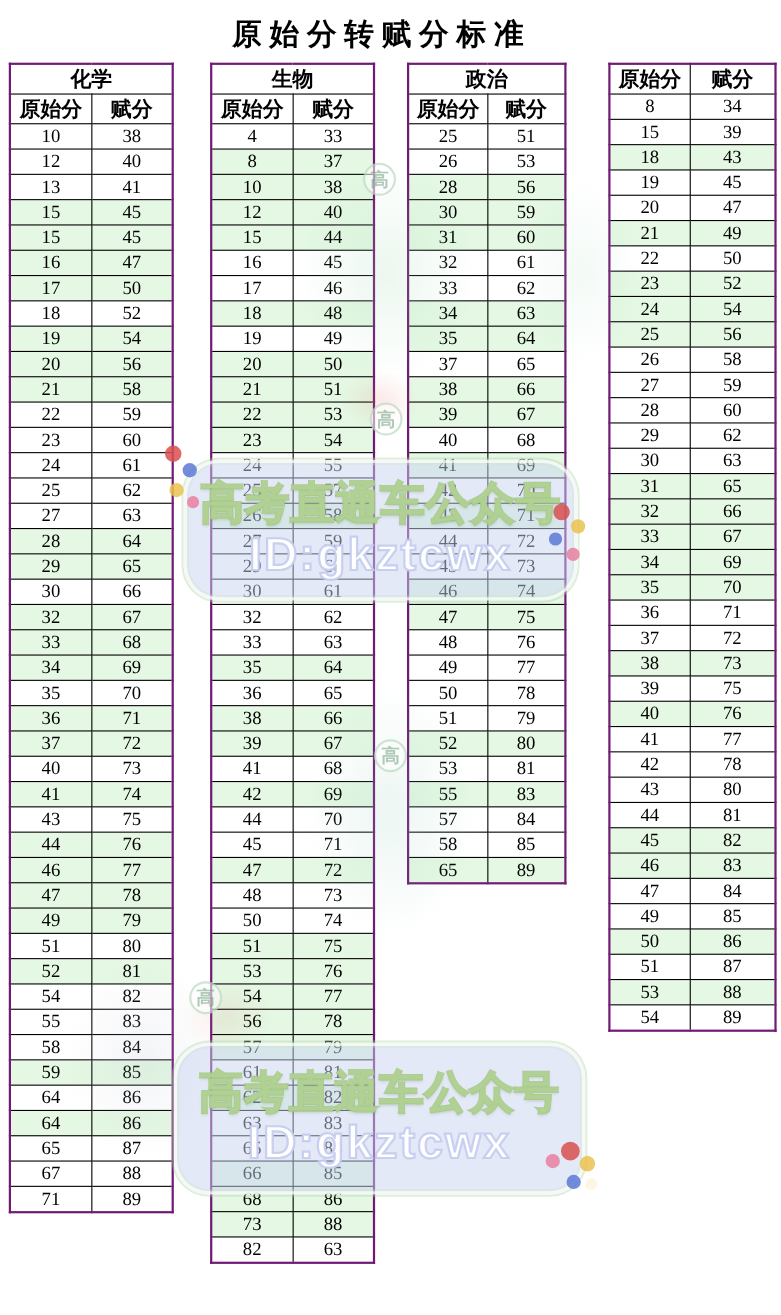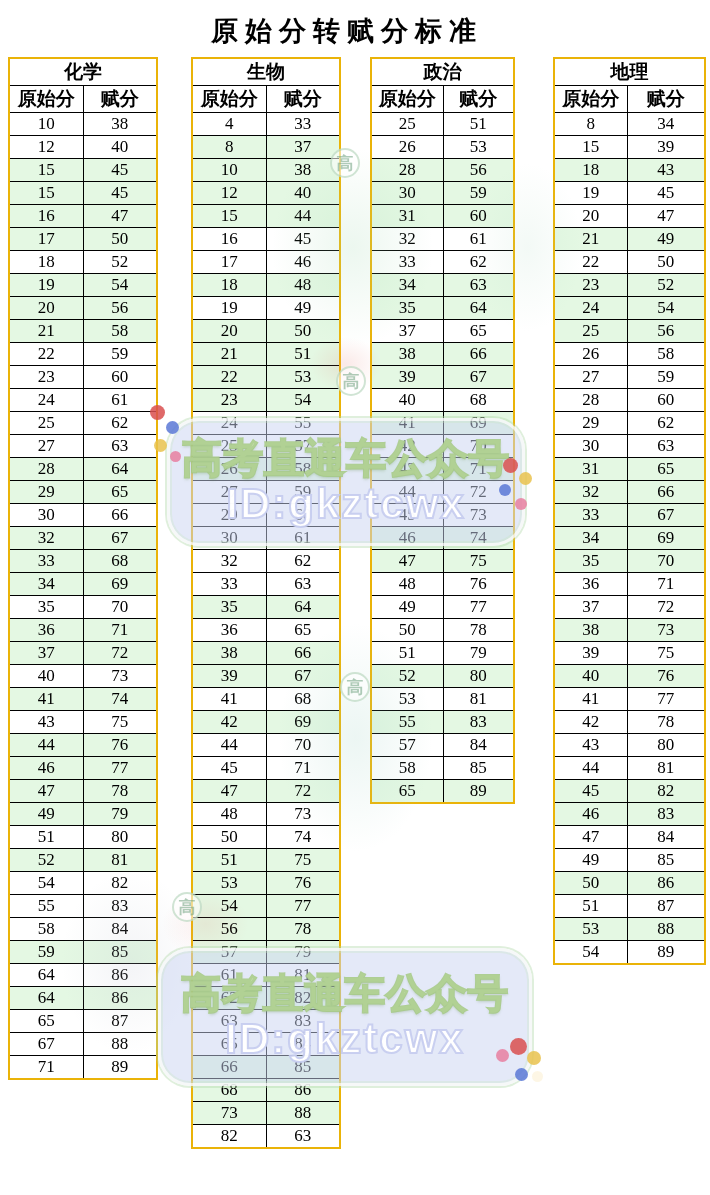--- a/index.html
+++ b/index.html
@@ -11,21 +11,21 @@
     text-decoration:underline;
   }
   .title {
     position:absolute; top:13px; left:0; width:694px;
     text-align:center; font-weight:bold; font-size:27px;
     letter-spacing:7px; color:#000;
   }
   table.tbl {
     position:absolute; top:57px;
     border-collapse:collapse; table-layout:fixed;
-    border:2px solid #eab308; background:transparent;
+    border:2px solid #701a75; background:transparent;
   }
   .tbl th, .tbl td {
     border:1px solid #000; height:23px; padding:0;
     text-align:center; vertical-align:middle;
     font-family:"Liberation Serif","DejaVu Serif",serif;
     color:#000; background:#ffffff;
   }
   .tbl th.sname { font-size:19px; font-weight:bold; }
   .tbl th.colh  { font-size:19px; font-weight:bold;margin-left:20px; }
   .tbl td { font-size:17px; }
@@ -117,20 +117,24 @@
     </thead>
     <tbody>
         <tr>
           <td>10</td>
           <td>38</td>
         </tr>
         <tr>
           <td>12</td>
           <td>40</td>
         </tr>
+        <tr>
+          <td>13</td>
+          <td>41</td>
+        </tr>
         <tr class="hl">
           <td>15</td>
           <td>45</td>
         </tr>
         <tr class="hl">
           <td>15</td>
           <td>45</td>
         </tr>
         <tr class="hl">
           <td>16</td>
@@ -622,23 +626,20 @@
         </tr>
       </tbody>
   </table>
 
   <table class="tbl" id="tbl-geo">
     <colgroup>
         <col class="c1">
         <col class="c2">
       </colgroup>
     <thead>
-      <tr>
-          <th colspan="2" class="sname">地理</th>
-        </tr>
       <tr>
         <th class="colh">原始分</th>
         <th class="colh">赋分</th>
       </tr>
     </thead>
     <tbody>
         <tr>
           <td>8</td>
           <td>34</td>
         </tr>

